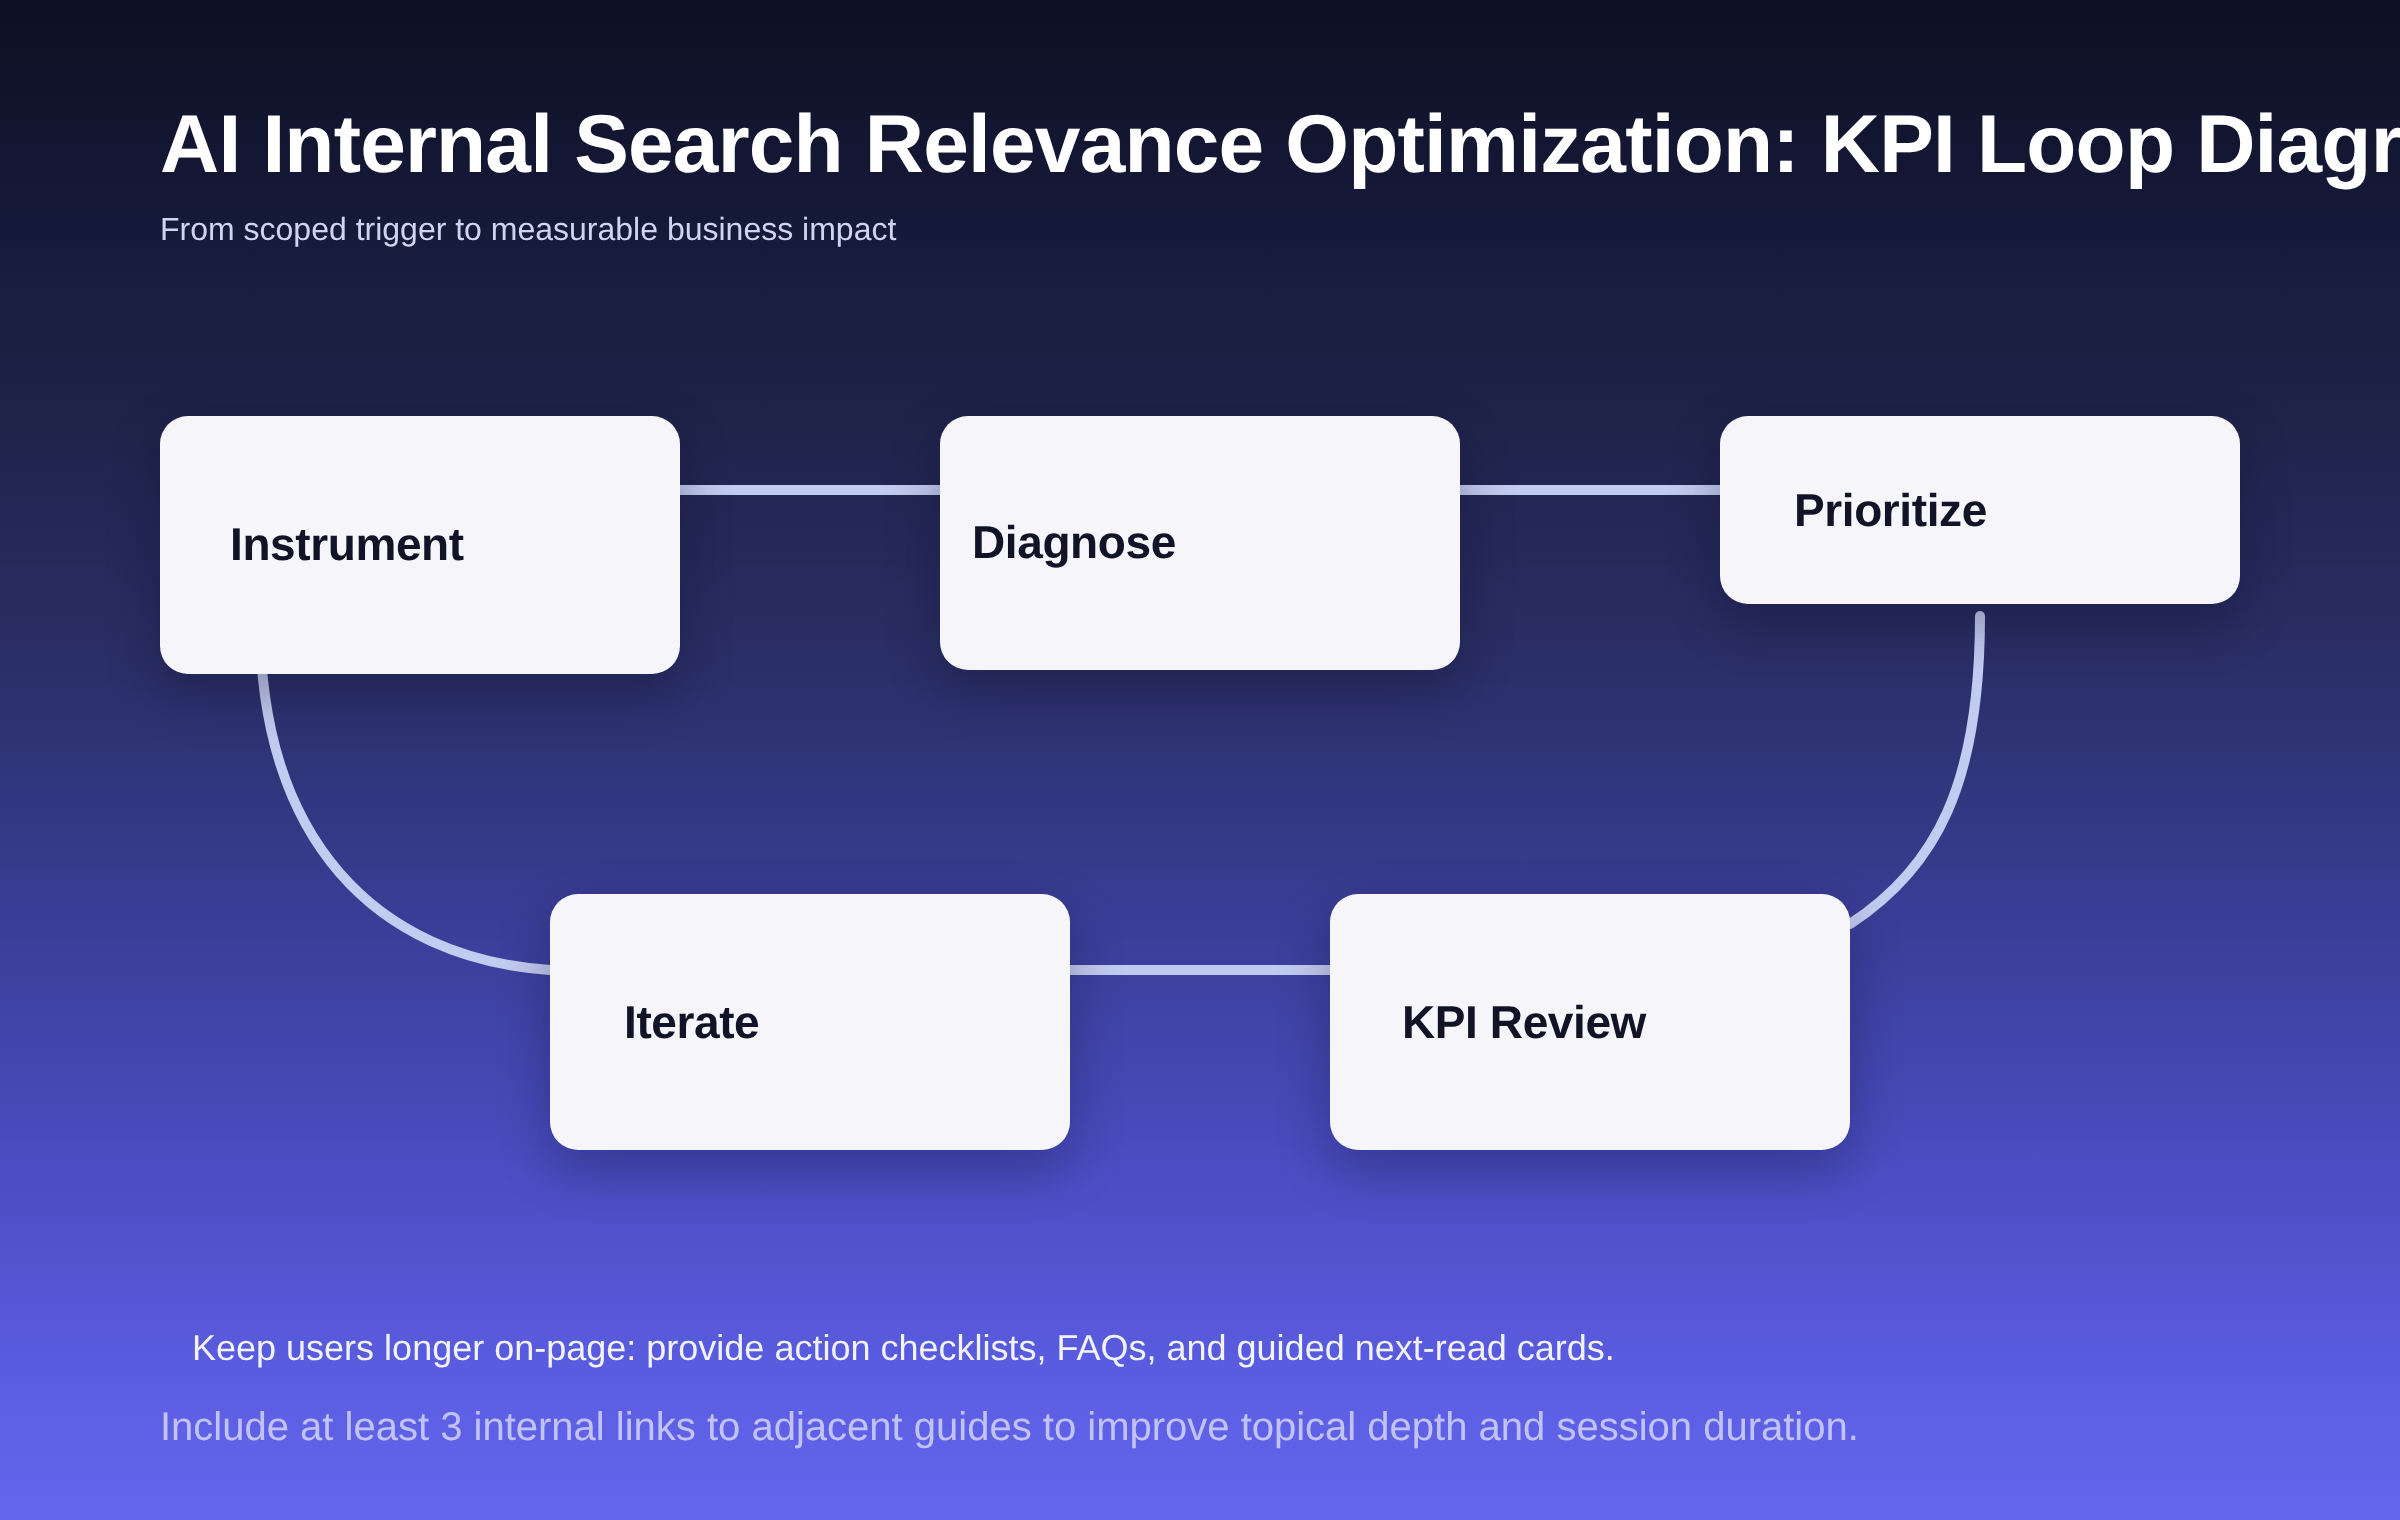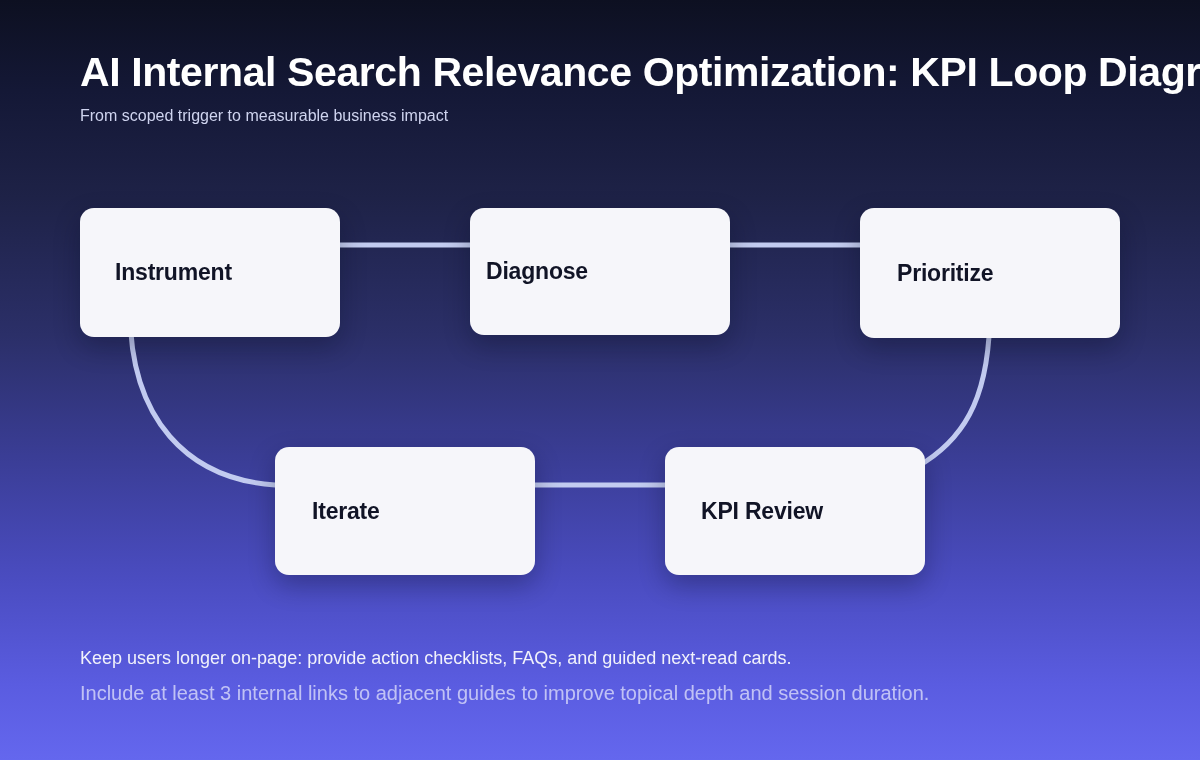--- a/index.html
+++ b/index.html
@@ -80,33 +80,33 @@
   .node-label {
     font-size: 23px;
     font-weight: 700;
     color: #111426;
     letter-spacing: -0.2px;
     white-space: nowrap;
   }
 
   .node-instrument { left: 80px;  top: 181px; width: 260px; height: 129px; }
   .node-diagnose   { left: 470px; top: 181px; width: 260px; height: 127px; padding-left: 16px; }
-  .node-prioritize { left: 860px; top: 181px; width: 260px; height: 130px; padding-left: 37px; }
+  .node-prioritize { left: 860px; top: 181px; width: 260px; height: 94px; padding-left: 37px; }
   .node-iterate    { left: 275px; top: 420px; width: 260px; height: 128px; padding-left: 37px; }
   .node-kpireview  { left: 665px; top: 420px; width: 260px; height: 128px; padding-left: 36px; }
 
   
   .footer {
     position: absolute;
     left: 80px;
     top: 645px;
     width: 1060px;
   }
   .footer-primary {
-    margin: 0;
+    margin: 16px;
     font-size: 18px;
     line-height: 26px;
     color: #f1f2fb;
     white-space: nowrap;
   }
   .footer-secondary {
     margin: 0;
     margin-top: 11px;
     font-size: 20px;
     line-height: 22px;

